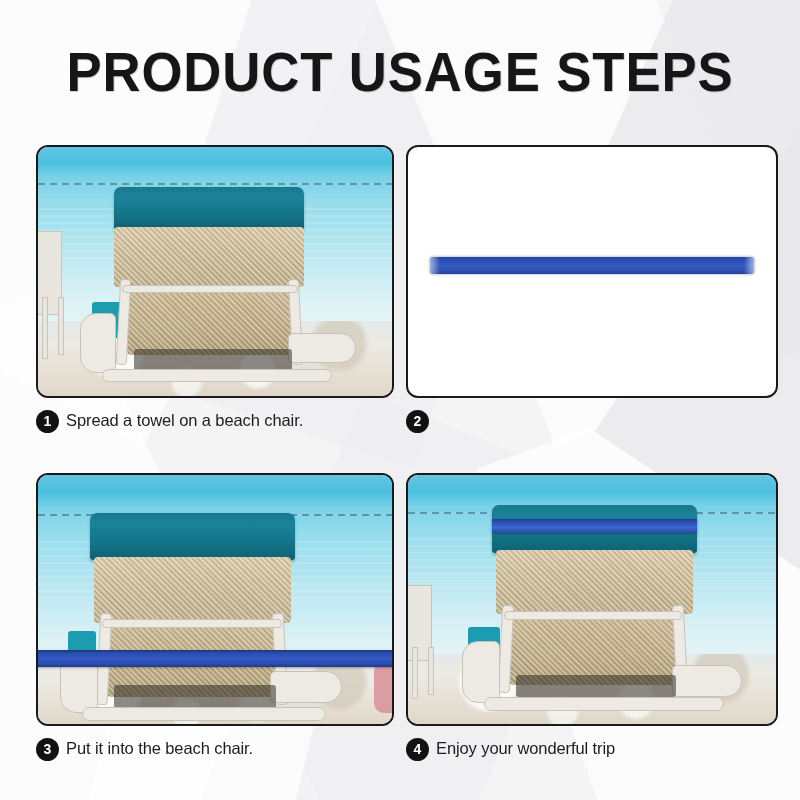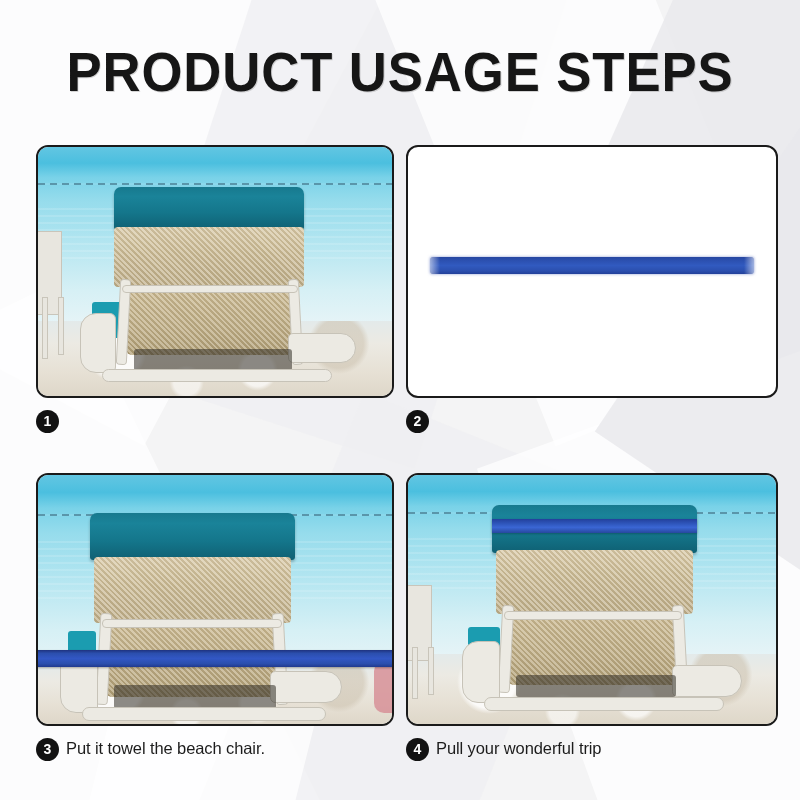--- a/index.html
+++ b/index.html
@@ -301,20 +301,21 @@
           <div class="chair-frame" style="left:42px; top:166px; width:36px; height:60px; border-radius:16px 6px 6px 16px;"></div>
           <div class="chair-frame" style="left:250px; top:186px; width:68px; height:30px; border-radius:6px 18px 18px 6px;"></div>
 
           <div class="chair-shadow" style="left:96px; top:202px; width:158px; height:22px;"></div>
           <div class="chair-frame" style="left:64px; top:222px; width:230px; height:13px; border-radius:8px;"></div>
         </div>
       </div>
     </div>
     <div class="caption">
       <div class="badge">1</div>
+      <div class="caption-text">Spread a towel on a beach chair.</div>
     </div>
   </div>
 
   <div class="step step-2">
     <div class="panel" style="background:#ffffff;">
       <div class="band-white-panel"></div>
     </div>
     <div class="caption">
       <div class="badge">2</div>
     </div>
@@ -344,21 +345,21 @@
           <div class="chair-frame" style="left:44px; top:232px; width:244px; height:14px; border-radius:8px;"></div>
 
           <div class="pink-bit" style="left:336px; top:186px; width:24px; height:52px;"></div>
         </div>
 
         <div class="band-across" style="top:175px;"></div>
       </div>
     </div>
     <div class="caption">
       <div class="badge">3</div>
-      <div class="caption-text">Put it towel the beach chair.</div>
+      <div class="caption-text">Put it into the beach chair.</div>
     </div>
   </div>
 
   <div class="step step-4">
     <div class="panel">
       <div class="scene">
         <div class="sea" style="height:74%;"></div>
         <div class="sand" style="height:28%;"></div>
 
         <div class="side-table" style="left:-2px; top:110px; width:26px; height:76px;"></div>
@@ -381,17 +382,17 @@
           <div class="chair-frame" style="left:54px; top:166px; width:38px; height:62px; border-radius:16px 6px 6px 16px;"></div>
           <div class="chair-frame" style="left:264px; top:190px; width:70px; height:32px; border-radius:6px 18px 18px 6px;"></div>
 
           <div class="chair-shadow" style="left:108px; top:200px; width:160px; height:22px;"></div>
           <div class="chair-frame" style="left:76px; top:222px; width:240px; height:14px; border-radius:8px;"></div>
         </div>
       </div>
     </div>
     <div class="caption">
       <div class="badge">4</div>
-      <div class="caption-text">Pull your wonderful trip</div>
+      <div class="caption-text">Enjoy your wonderful trip</div>
     </div>
   </div>
 
 </div>
 
 </body></html>

